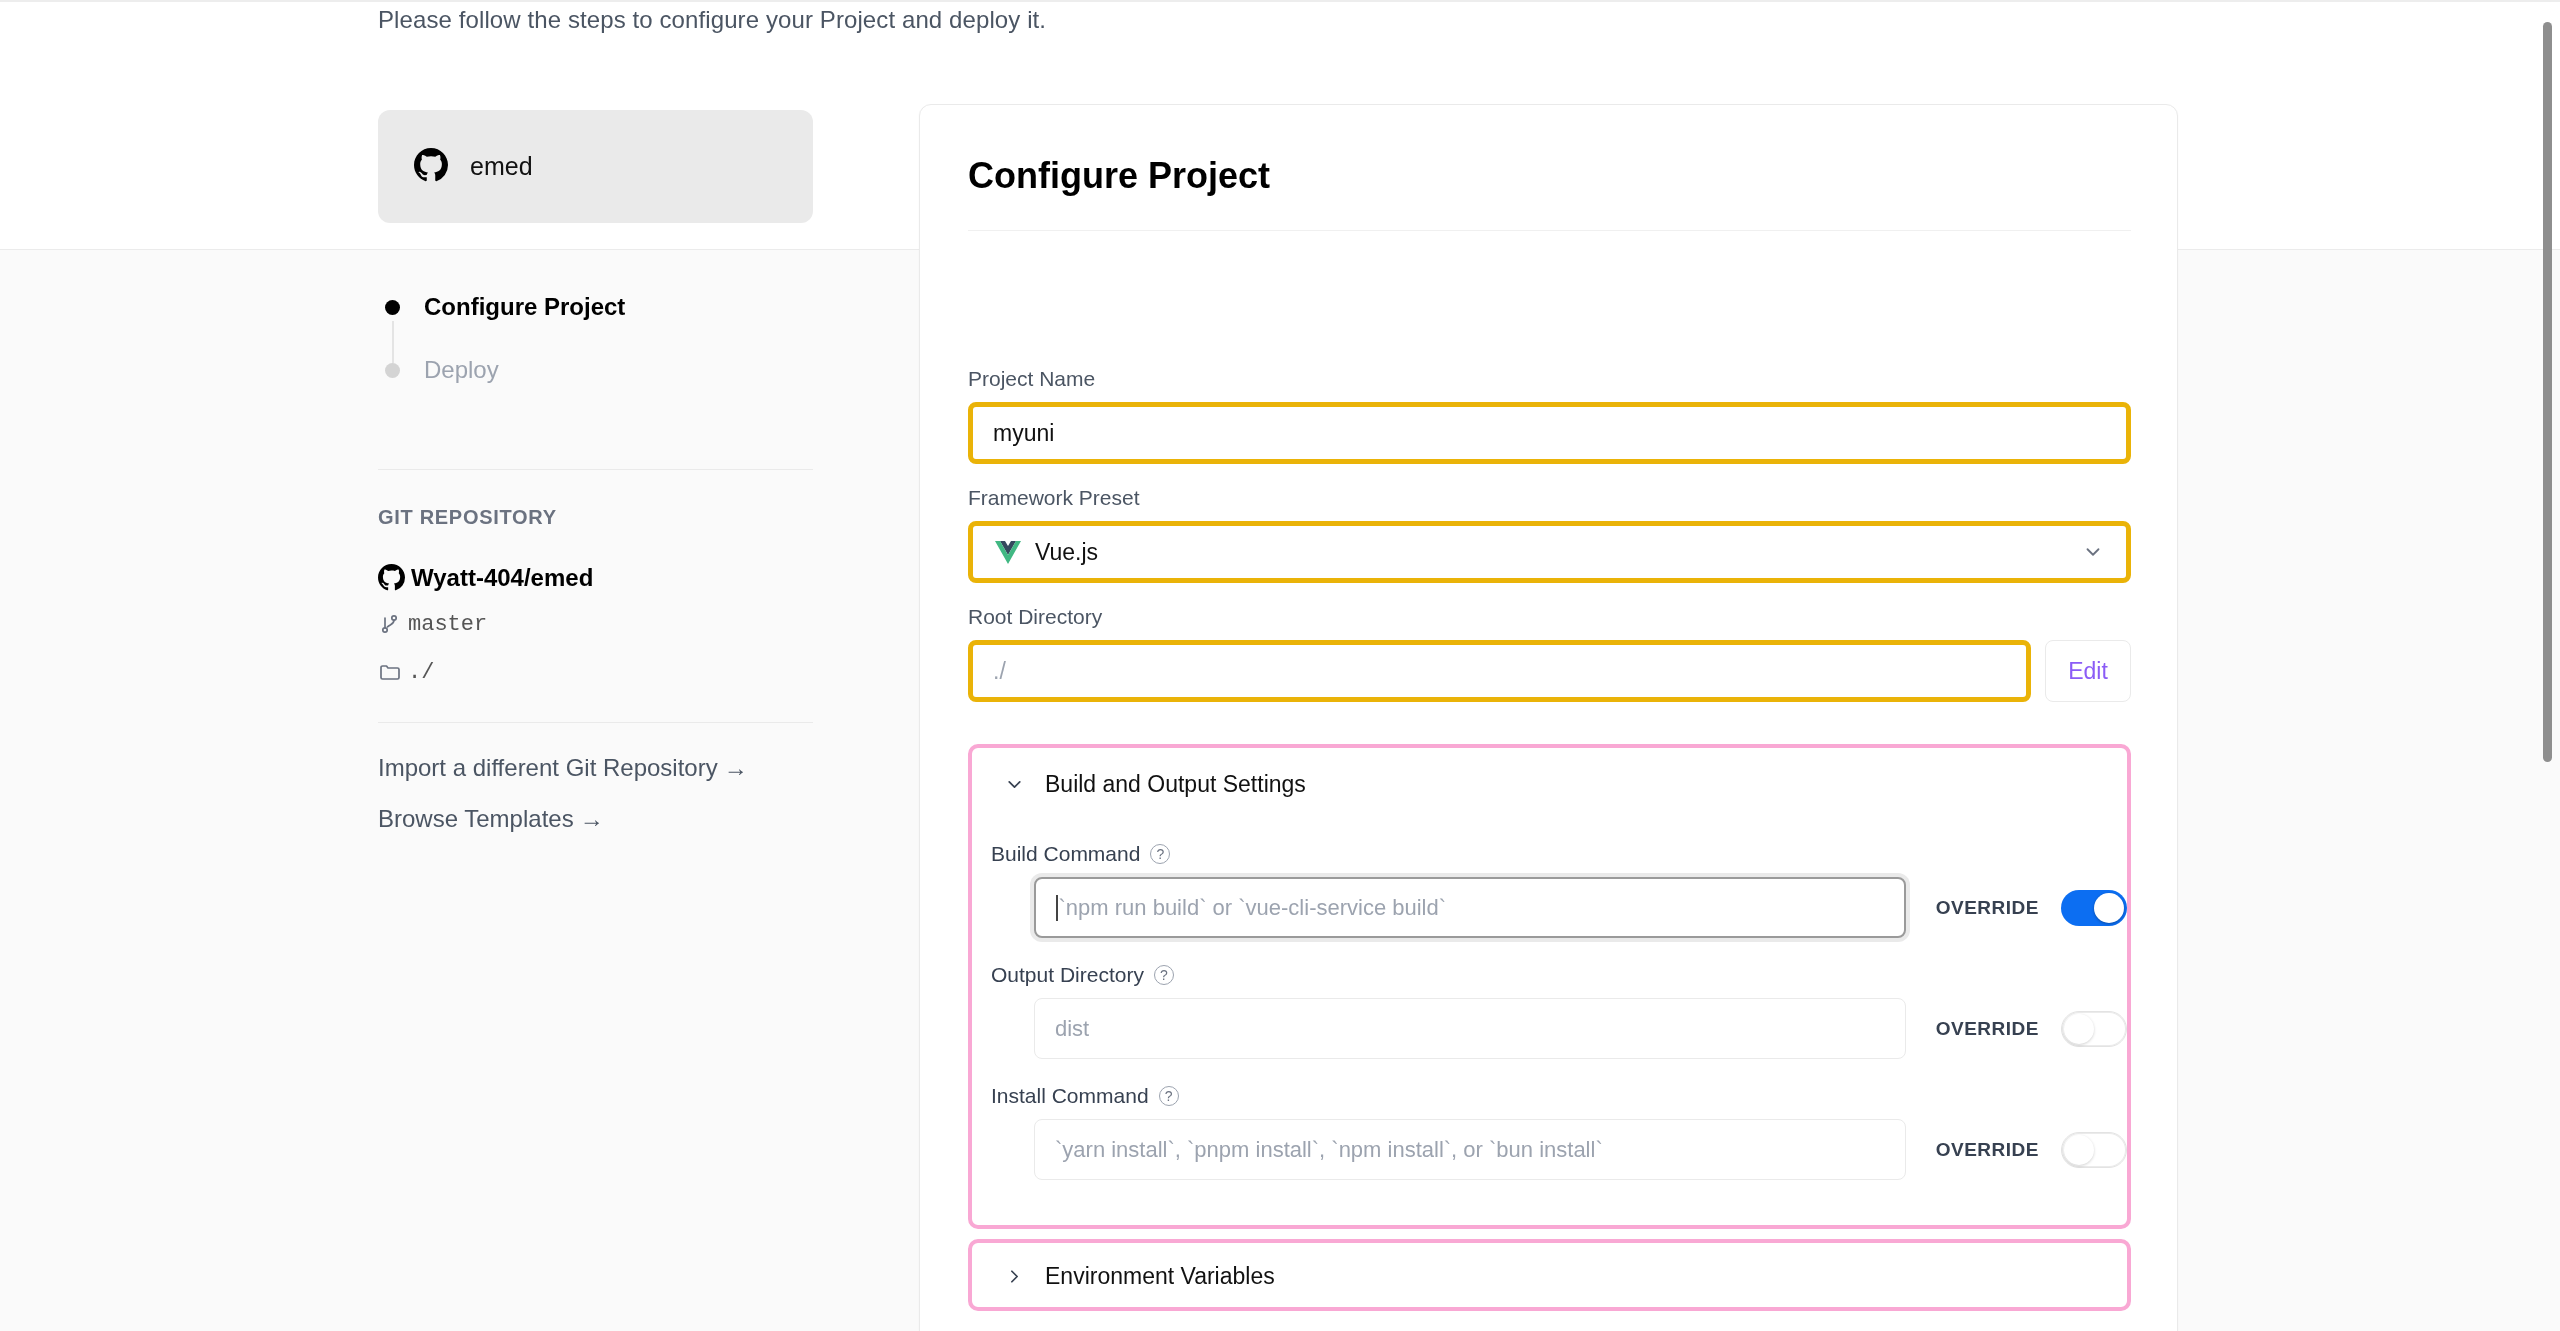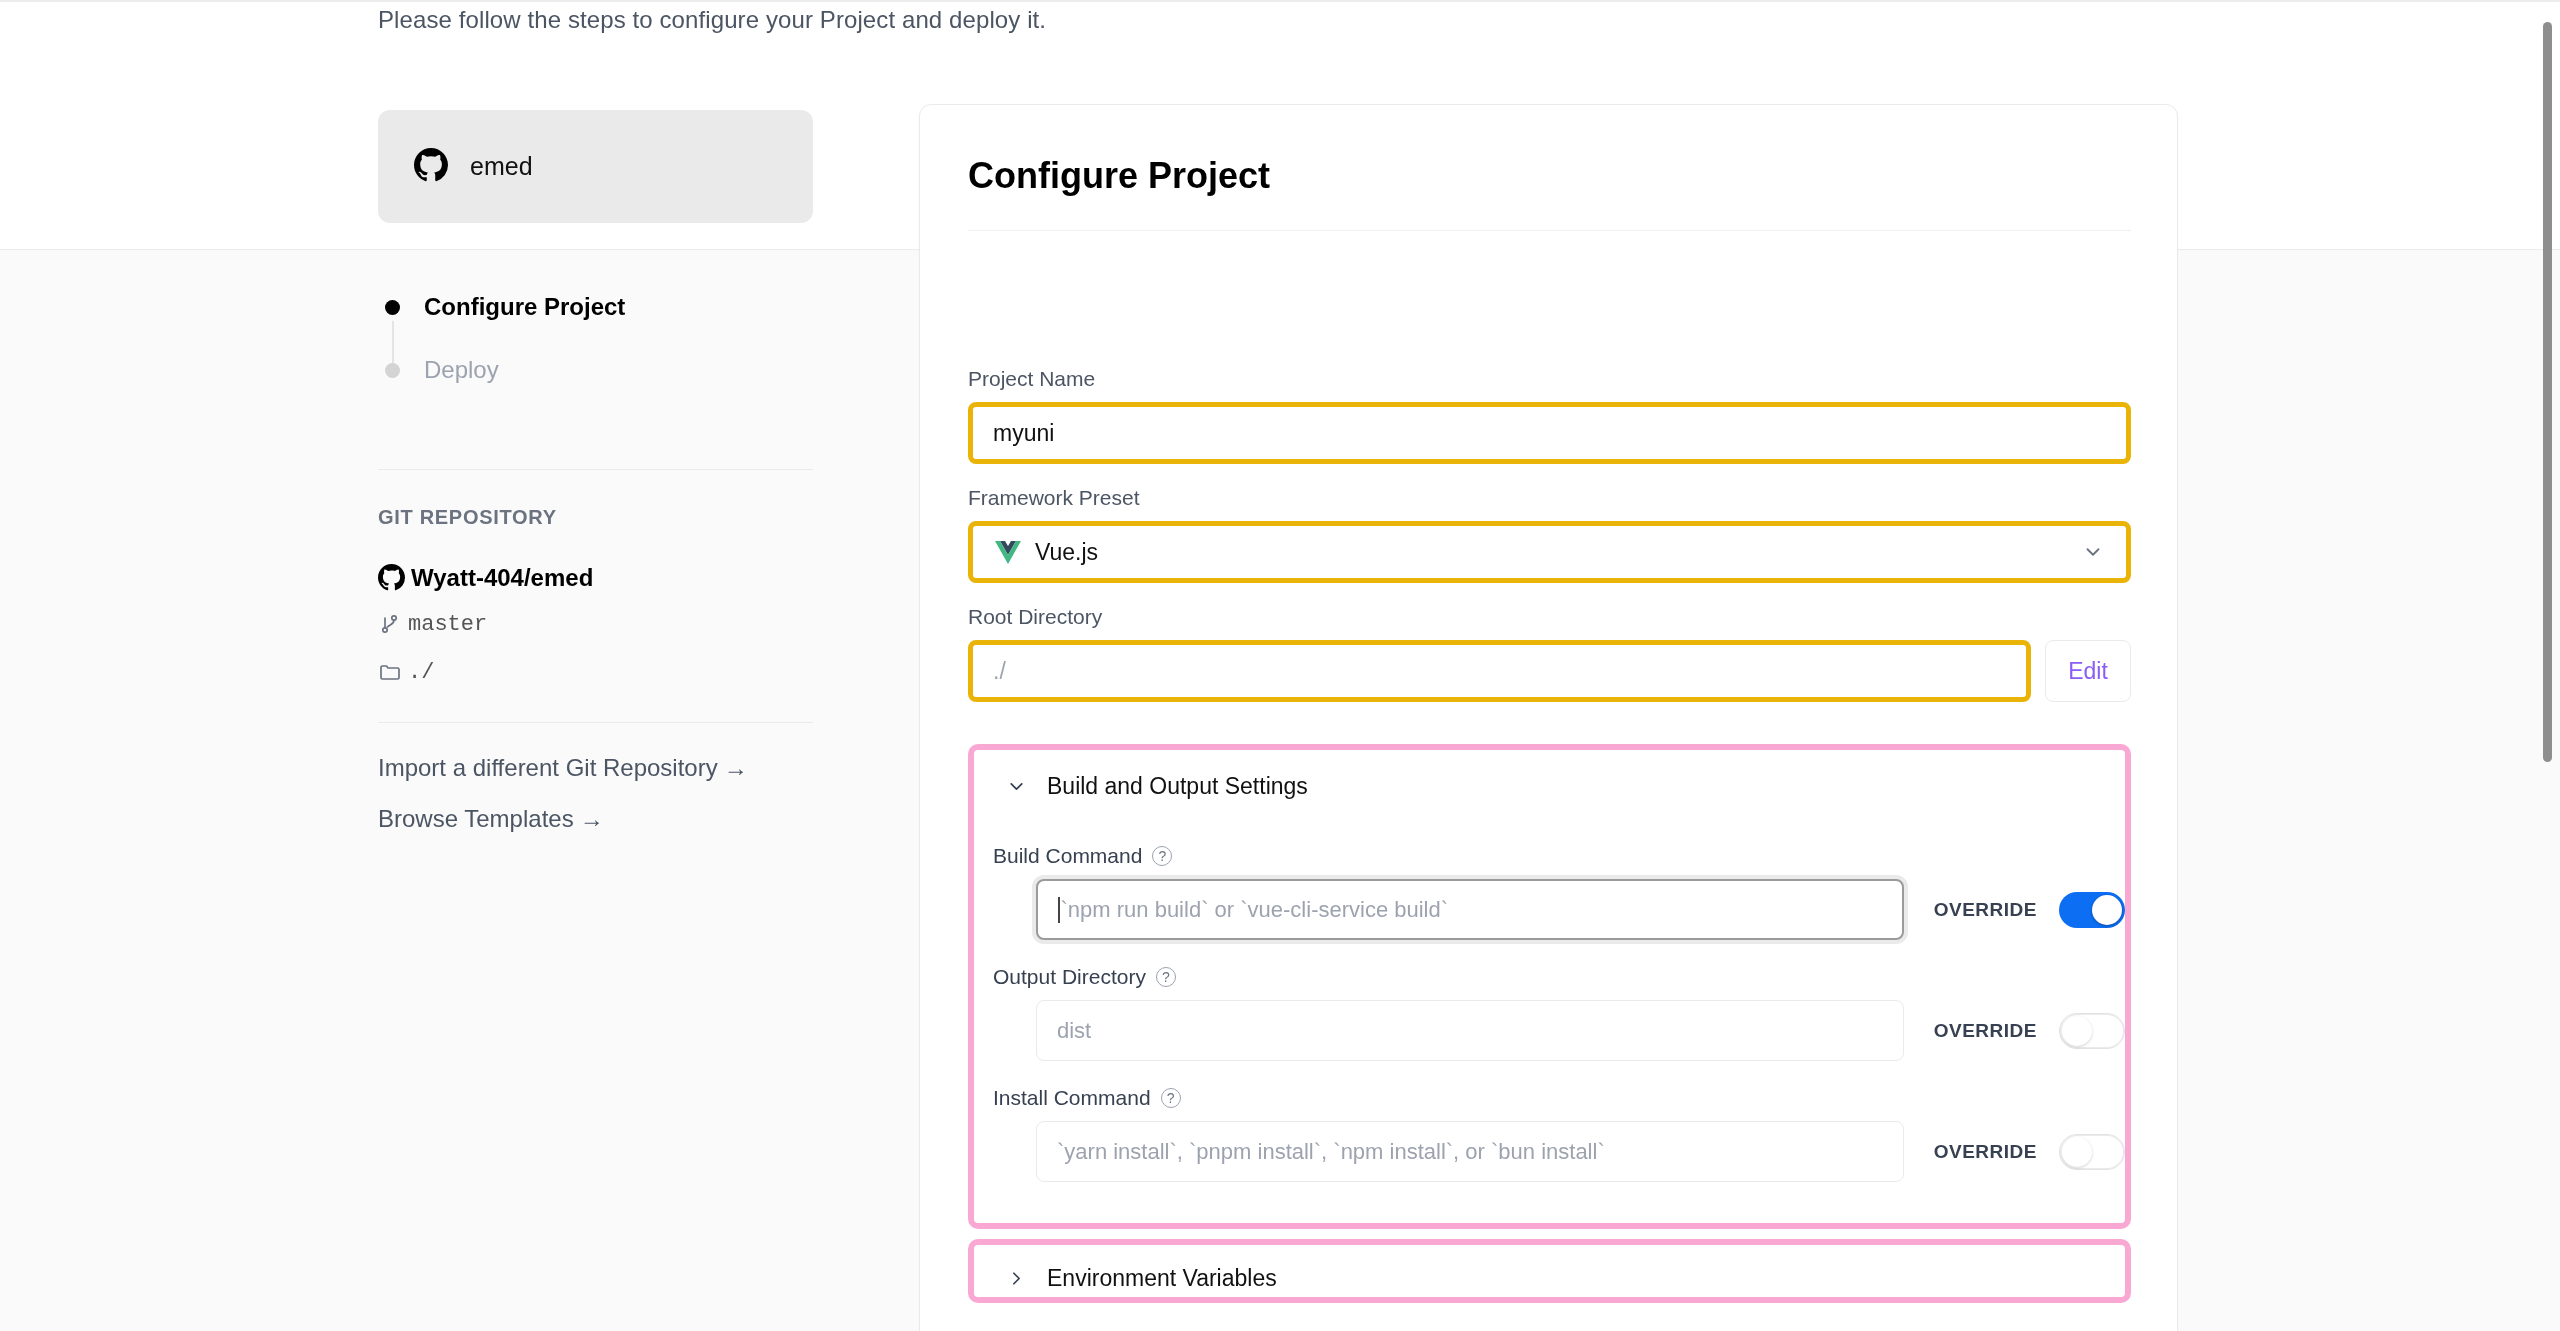--- a/index.html
+++ b/index.html
@@ -130,24 +130,24 @@
   .root-row .input-box { flex: 1; }
   .edit-button {
     width: 86px; height: 62px; border: 1px solid #eaeaea; border-radius: 8px;
     background: #fff; display: flex; align-items: center; justify-content: center;
     font-size: 23px; color: #8b5cf6; cursor: pointer;
   }
 
   
   .panel {
     position: absolute; left: 48px; width: 1163px;
-    border: 6px solid #f9a8d4; border-radius: 10px; background: #fff;
+    border: 4px solid #f9a8d4; border-radius: 10px; background: #fff;
   }
   .panel.build { top: 639px; height: 485px; }
-  .panel.env { top: 1134px; height: 64px; }
+  .panel.env { top: 1134px; height: 72px; }
 
   .panel-header {
     display: flex; align-items: center; gap: 20px;
     padding: 23px 0 0 32px; font-size: 23px; color: #111;
   }
   .panel.env .panel-header { padding-top: 20px; }
 
   .chev { width: 21px; height: 21px; flex: 0 0 auto; }
 
   .build-rows { padding: 44px 0 0 19px; }

